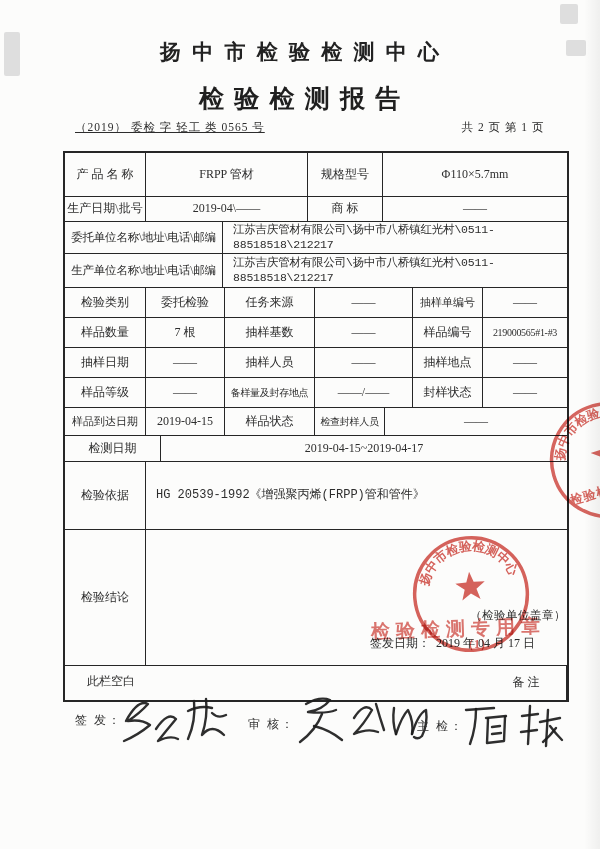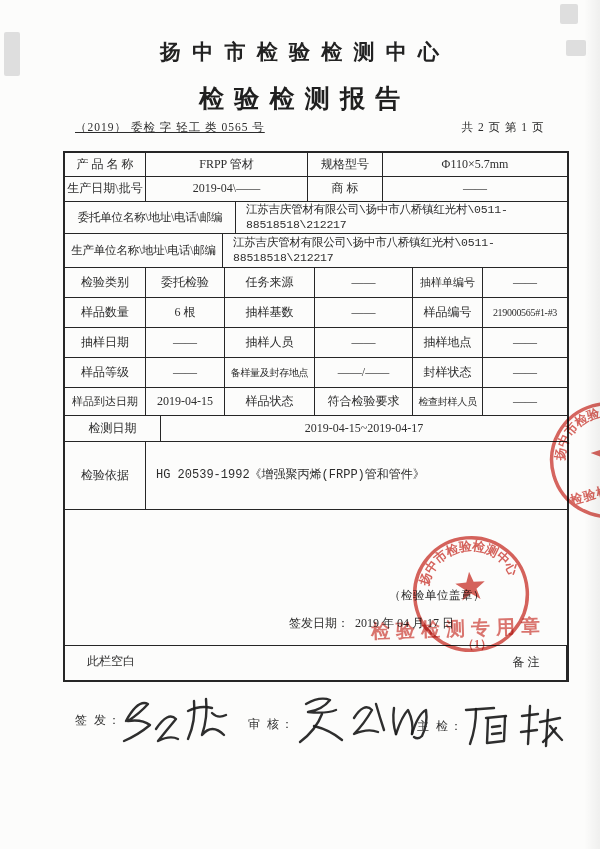--- a/index.html
+++ b/index.html
@@ -82,56 +82,56 @@
   <div class="mark" style="left:566px; top:40px; width:20px; height:16px;"></div>
   <div class="edge-shade"></div>
 
   <div class="org-title">扬 中 市 检 验 检 测 中 心</div>
   <div class="report-title">检 验 检 测 报 告</div>
   <div class="ref-line">（2019） 委检 字 轻工 类 0565 号</div>
   <div class="page-line">共 2 页 第 1 页</div>
 
   <div class="tbl">
 
-    <div class="row" style="height:24px">
+    <div class="row" style="height:44px">
       <div class="c" style="width:81px">产 品 名 称</div>
       <div class="c" style="width:162px">FRPP 管材</div>
       <div class="c" style="width:75px">规格型号</div>
       <div class="c end" style="flex:1">Φ110×5.7mm</div>
     </div>
 
     <div class="row" style="height:25px">
       <div class="c" style="width:81px">生产日期\批号</div>
       <div class="c" style="width:162px">2019-04\——</div>
       <div class="c" style="width:75px">商    标</div>
       <div class="c end" style="flex:1">——</div>
     </div>
 
     <div class="row" style="height:32px">
-      <div class="c f115" style="width:171px">委托单位名称\地址\电话\邮编</div>
+      <div class="c f115" style="width:158px">委托单位名称\地址\电话\邮编</div>
       <div class="c end left f115" style="flex:1; padding-left:10px">江苏吉庆管材有限公司\扬中市八桥镇红光村\0511-88518518\212217</div>
     </div>
 
     <div class="row" style="height:34px">
       <div class="c f115" style="width:158px">生产单位名称\地址\电话\邮编</div>
       <div class="c end left f115" style="flex:1; padding-left:10px">江苏吉庆管材有限公司\扬中市八桥镇红光村\0511-88518518\212217</div>
     </div>
 
     <div class="row" style="height:30px">
       <div class="c" style="width:81px">检验类别</div>
       <div class="c" style="width:79px">委托检验</div>
       <div class="c" style="width:90px">任务来源</div>
       <div class="c" style="width:98px">——</div>
       <div class="c f11" style="width:70px">抽样单编号</div>
       <div class="c end" style="flex:1">——</div>
     </div>
 
     <div class="row" style="height:30px">
       <div class="c" style="width:81px">样品数量</div>
-      <div class="c" style="width:79px">6 根</div>
+      <div class="c" style="width:79px">7 根</div>
       <div class="c" style="width:90px">抽样基数</div>
       <div class="c" style="width:98px">——</div>
       <div class="c" style="width:70px">样品编号</div>
       <div class="c end f10" style="flex:1">219000565#1-#3</div>
     </div>
 
     <div class="row" style="height:30px">
       <div class="c" style="width:81px">抽样日期</div>
       <div class="c" style="width:79px">——</div>
       <div class="c" style="width:90px">抽样人员</div>
@@ -146,36 +146,36 @@
       <div class="c f10" style="width:90px">备样量及封存地点</div>
       <div class="c" style="width:98px">——/——</div>
       <div class="c" style="width:70px">封样状态</div>
       <div class="c end" style="flex:1">——</div>
     </div>
 
     <div class="row" style="height:28px">
       <div class="c f11" style="width:81px">样品到达日期</div>
       <div class="c" style="width:79px">2019-04-15</div>
       <div class="c" style="width:90px">样品状态</div>
-      <div class="c" style="width:98px">符合检验要求</div>
       <div class="c f10" style="width:70px">检查封样人员</div>
       <div class="c end" style="flex:1">——</div>
     </div>
 
     <div class="row" style="height:26px">
       <div class="c" style="width:96px">检测日期</div>
       <div class="c end" style="flex:1">2019-04-15~2019-04-17</div>
     </div>
 
     <div class="row" style="height:68px">
       <div class="c" style="width:81px">检验依据</div>
       <div class="c end left" style="flex:1; padding-left:10px">HG 20539-1992《增强聚丙烯(FRPP)管和管件》</div>
     </div>
 
     <div class="row" style="height:136px">
+      <div class="c" style="width:81px">检验结论</div>
       <div class="c end concl-cell" style="flex:1">
         <div class="seal-note">（检验单位盖章）</div>
         <div class="issue-line">签发日期：  2019 年 04 月 17 日</div>
       </div>
     </div>
 
     <div class="row last" style="height:34px">
       <div class="c end left" style="flex:1; padding-left:22px">此栏空白</div>
       <div class="c" style="width:81px">备    注</div>
     </div>

